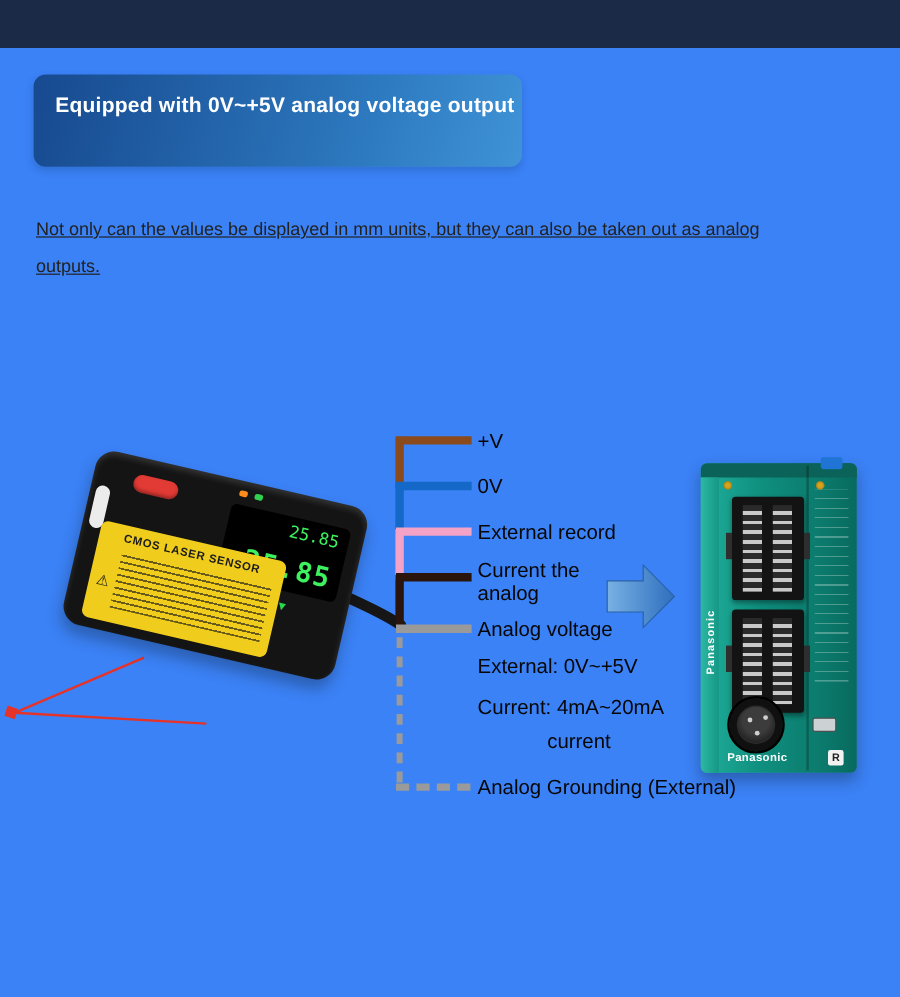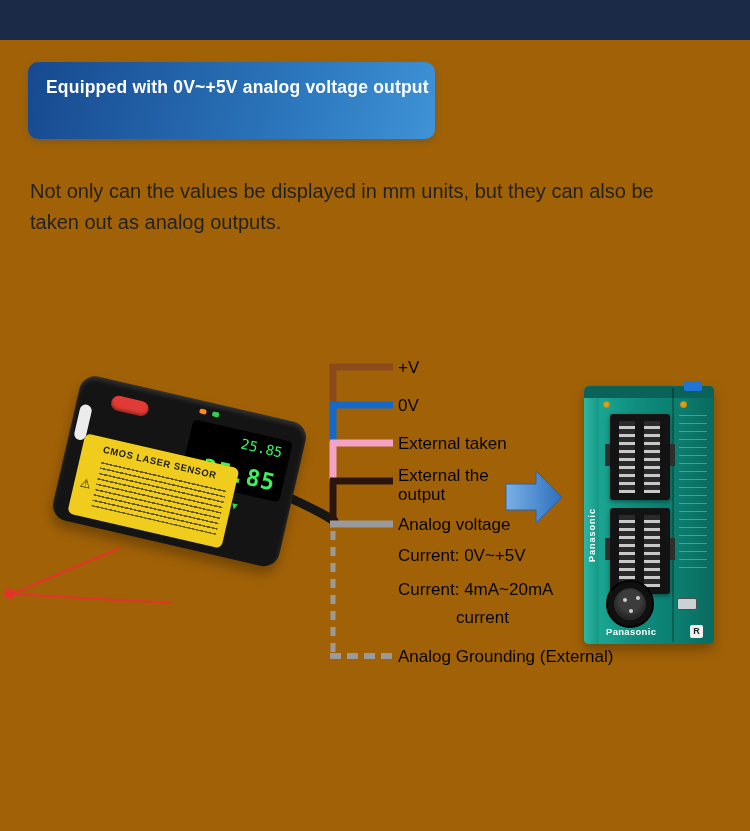--- a/index.html
+++ b/index.html
@@ -1,31 +1,31 @@
 <!DOCTYPE html>
 <html><head>
 <meta charset="utf-8">
 <style>
   * { margin:0; padding:0; box-sizing:border-box; }
   html,body { background:#fff; }
   body { width:750px; height:831px; font-family:"Liberation Sans", sans-serif; position:relative; overflow:hidden; }
-  .page { position:relative; width:750px; height:831px; background:#a16207; }
+  .page { position:relative; width:750px; height:831px; background:#3b82f6; }
   .abs { position:absolute; }
 
   
   .top-bar { position:absolute; left:0; top:0; width:750px; height:40px; background:#1b2a46; }
 
   
   .banner { position:absolute; left:28px; top:62px; width:407px; height:77px; border-radius:10px;
             background:linear-gradient(105deg,#17498f 0%, #2c77bd 65%, #3f93d6 100%);
             color:#fff; padding:13px 0 0 18px; box-shadow:0 3px 6px rgba(20,60,120,.25); }
   .banner div { font-size:17.5px; font-weight:bold; line-height:25px; letter-spacing:.2px; }
 
   
-  .intro { position:absolute; left:30px; top:176px; width:645px; color:#222; font-size:20px; line-height:31px; }
+  .intro { position:absolute; left:30px; top:176px; width:645px; color:#222; font-size:15px; line-height:31px;text-decoration:underline; }
   .intro p { margin:0; }
 
   
   .wire-label { position:absolute; left:398px; font-size:17px; color:#060606; line-height:19px; }
 
   
   .sensor { position:absolute; left:62px; top:398px; width:240px; height:160px; transform:rotate(13deg); }
   .sensor-body { position:absolute; left:0; top:0; width:232px; height:148px; background:#141414; border-radius:16px;
                  box-shadow: inset 0 3px 5px rgba(255,255,255,.14), 0 8px 12px rgba(0,0,0,.28); }
   .sensor-led { position:absolute; left:34px; top:14px; width:38px; height:15px; background:#e23a34; border-radius:8px;
@@ -119,27 +119,27 @@
     <line x1="330" y1="656" x2="393" y2="656" stroke="#9a9a9a" stroke-width="6" stroke-dasharray="11 6"></line>
 
     <path d="M120,548 L12,594 L172,603" stroke="#e6332a" stroke-width="2" fill="none"></path>
     <rect x="5" y="589" width="9" height="9" fill="#e6332a" transform="rotate(18 9 593)"></rect>
 
     <polygon points="506,484 536,484 536,471 562,497 536,523 536,510 506,510" fill="url(#arrowGrad)" stroke="#2a62a8" stroke-width="1"></polygon>
   </svg>
 
   <div class="wire-label" style="top:358px;">+V</div>
   <div class="wire-label" style="top:396px;">0V</div>
-  <div class="wire-label" style="top:434px;">External taken</div>
+  <div class="wire-label" style="top:434px;">External record</div>
   <div class="wire-label" style="top:466px;">
-    <div>External the</div>
-    <div>output</div>
+    <div>Current the</div>
+    <div>analog</div>
   </div>
   <div class="wire-label" style="top:515px;">Analog voltage</div>
-  <div class="wire-label" style="top:546px;">Current: 0V~+5V</div>
+  <div class="wire-label" style="top:546px;">External: 0V~+5V</div>
   <div class="wire-label" style="top:580px;">Current: 4mA~20mA</div>
   <div class="wire-label" style="top:608px; left:456px;">current</div>
   <div class="wire-label" style="top:647px;">Analog Grounding (External)</div>
 
   <div class="sensor">
     <div class="sensor-body">
       <div class="sensor-led"></div>
       <div class="sensor-model-badge"></div>
       <div class="sensor-minileds">
           <i class="o"></i>

